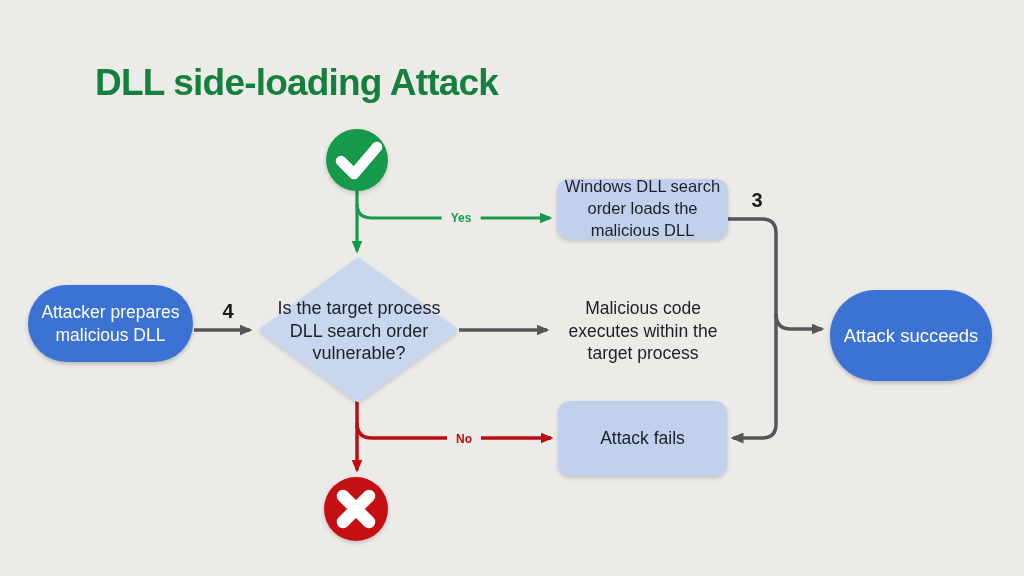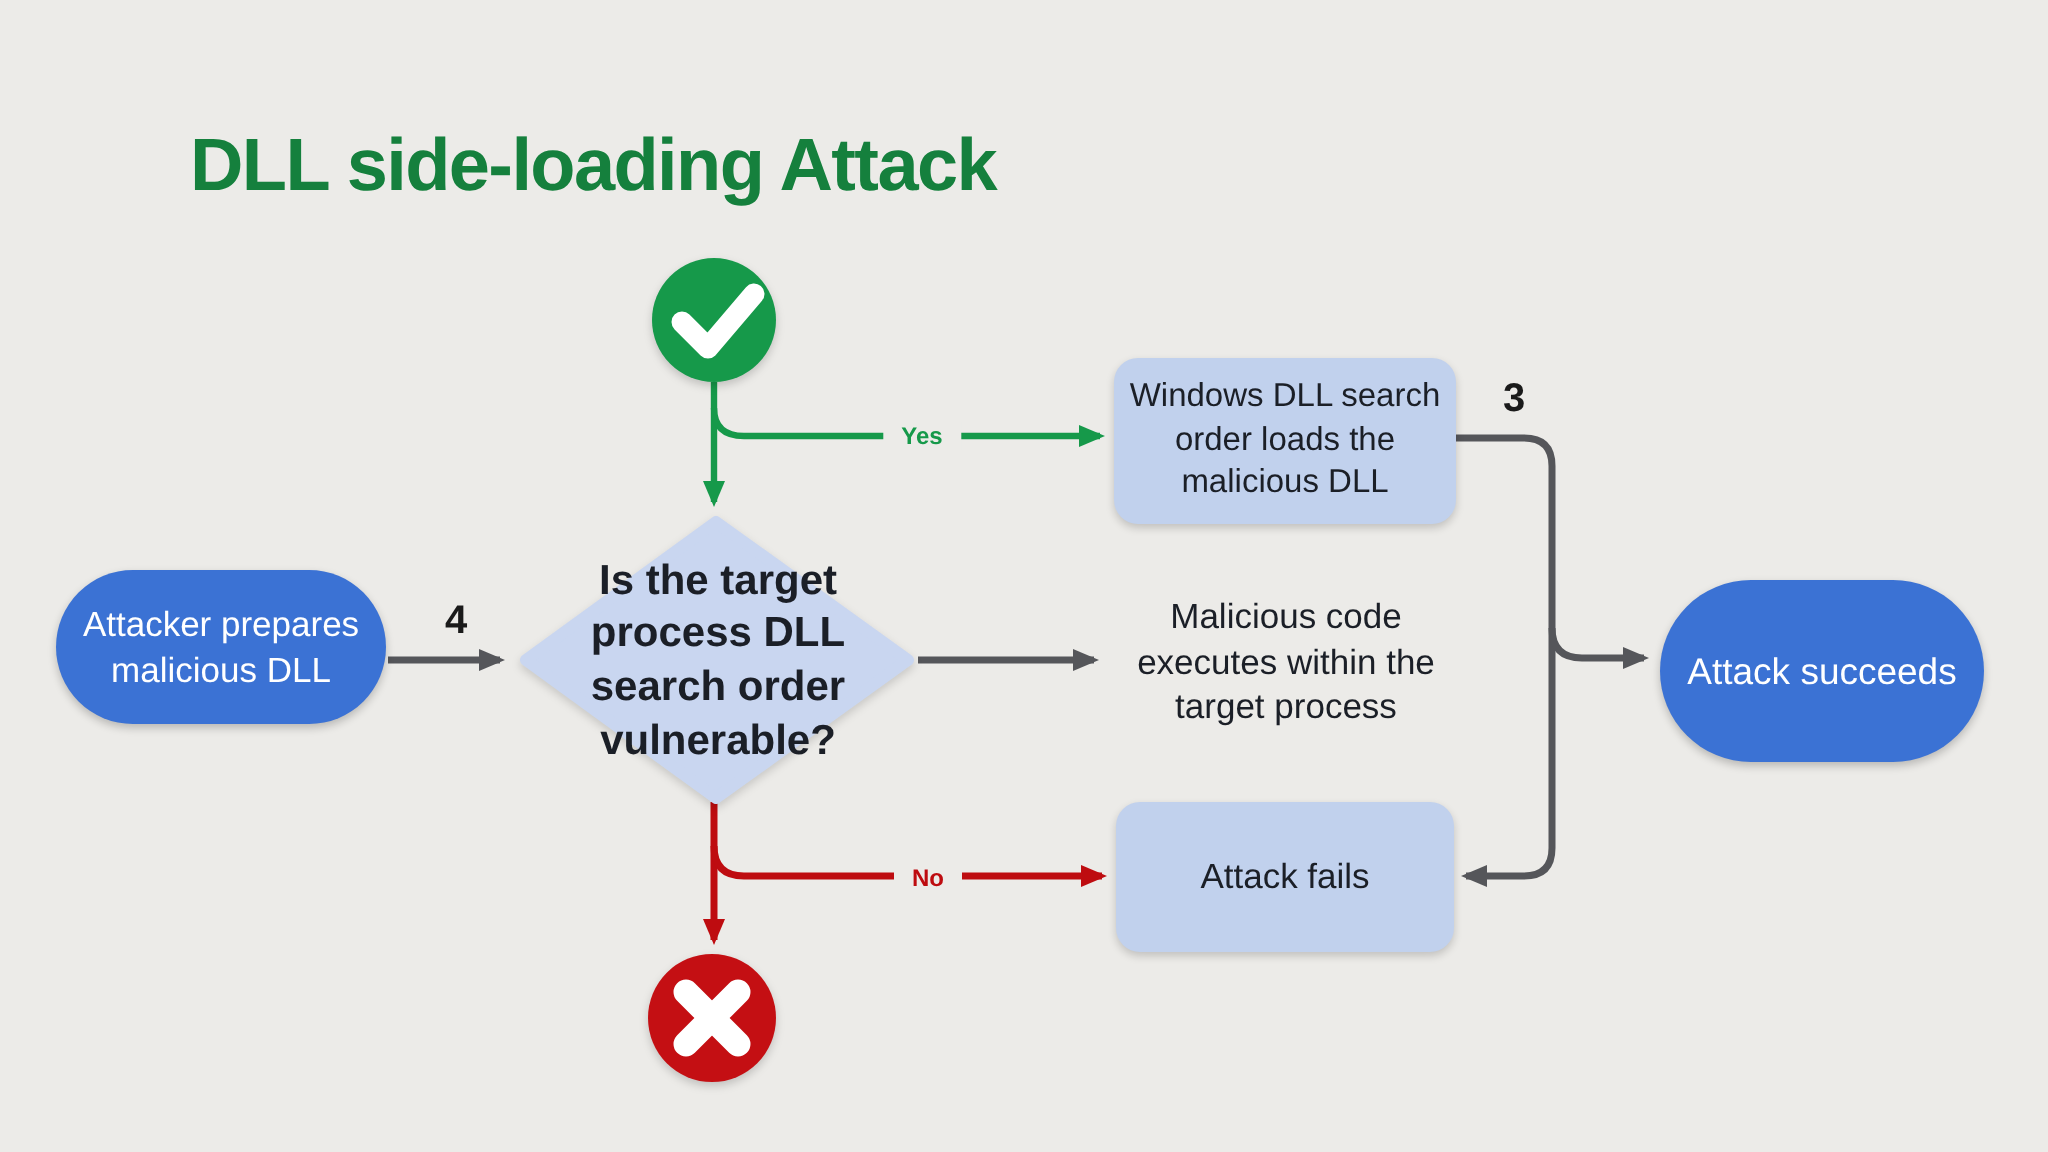--- a/index.html
+++ b/index.html
@@ -59,27 +59,27 @@
   .pill-succeeds  { left: 830px; top: 290px; width: 162px; height: 91px; border-radius: 46px; font-size: 18.5px; }
   .softbox {
     background: var(--box-blue);
     color: var(--ink);
     border-radius: 12px;
     font-size: 16.5px;
     font-weight: 500;
     line-height: 1.32;
     box-shadow: 0 2px 4px rgba(0,0,0,0.18);
   }
-  .box-windows { left: 557px; top: 179px; width: 171px; height: 83px; padding: 0 4px; }
+  .box-windows { left: 557px; top: 179px; width: 171px; height: 60px; padding: 0 4px; }
   .box-fails   { left: 558px; top: 401px; width: 169px; height: 75px; font-size: 17.5px; }
   .diamond-label {
     left: 266px; top: 294px; width: 186px; height: 74px;
     color: var(--ink);
-    font-size: 21px;
-    font-weight: 700;
+    font-size: 18px;
+    font-weight: 400;
     line-height: 1.27;
     justify-content: flex-end;
   }
   .free-text {
     left: 548px; top: 297px; width: 190px; height: 68px;
     color: var(--ink);
     font-size: 17.5px;
     font-weight: 500;
     line-height: 1.3;
   }

